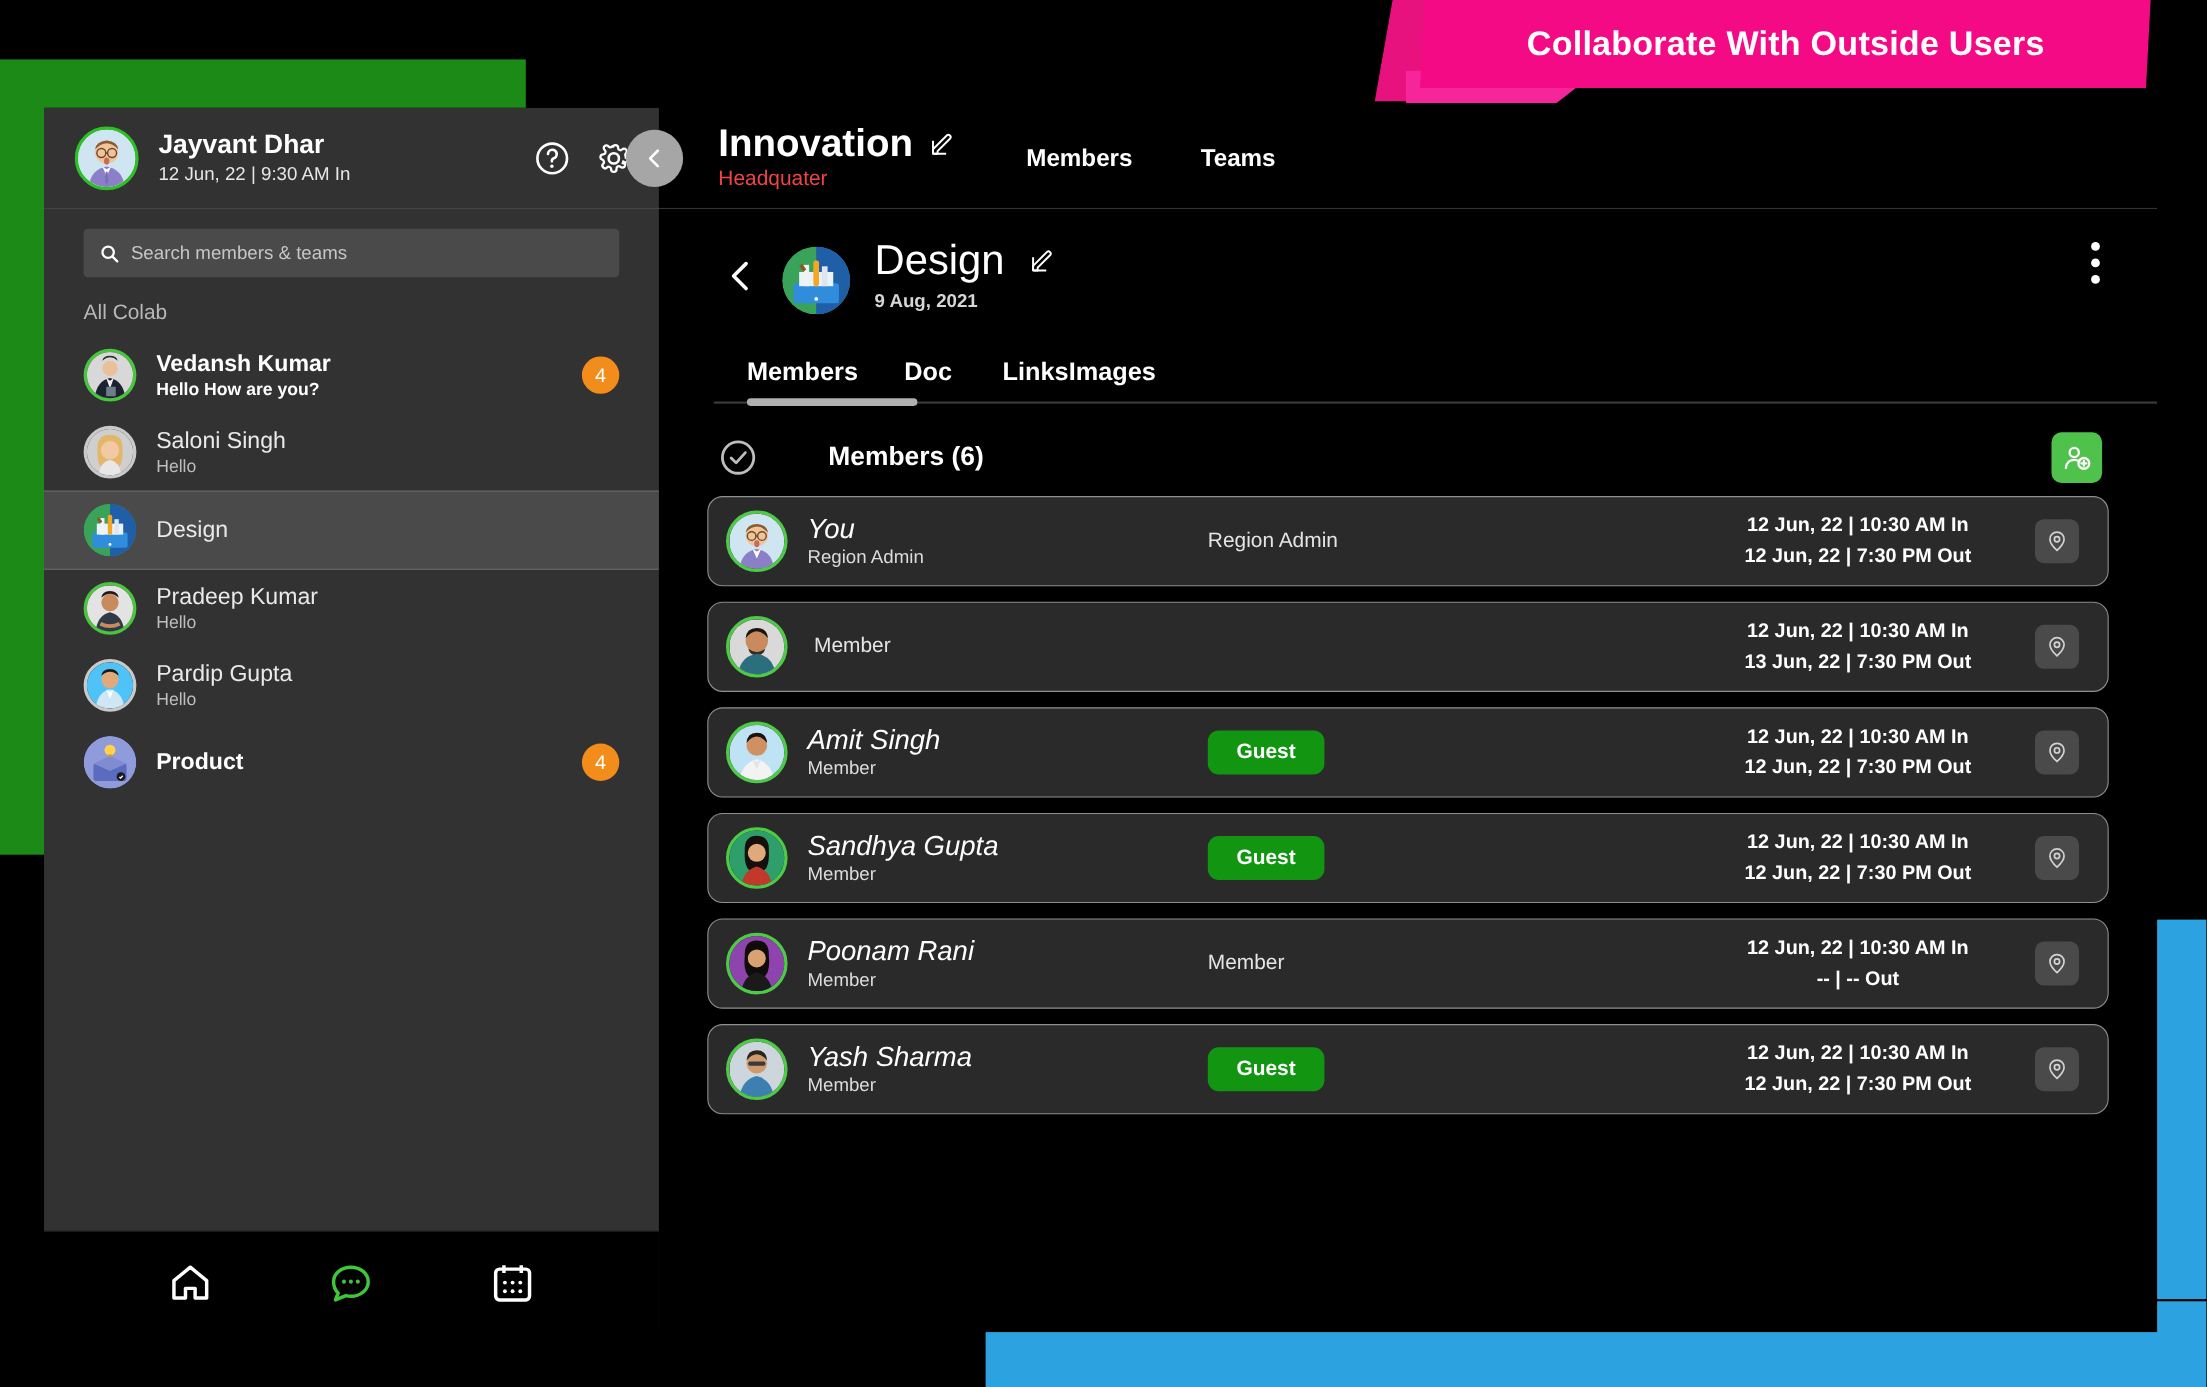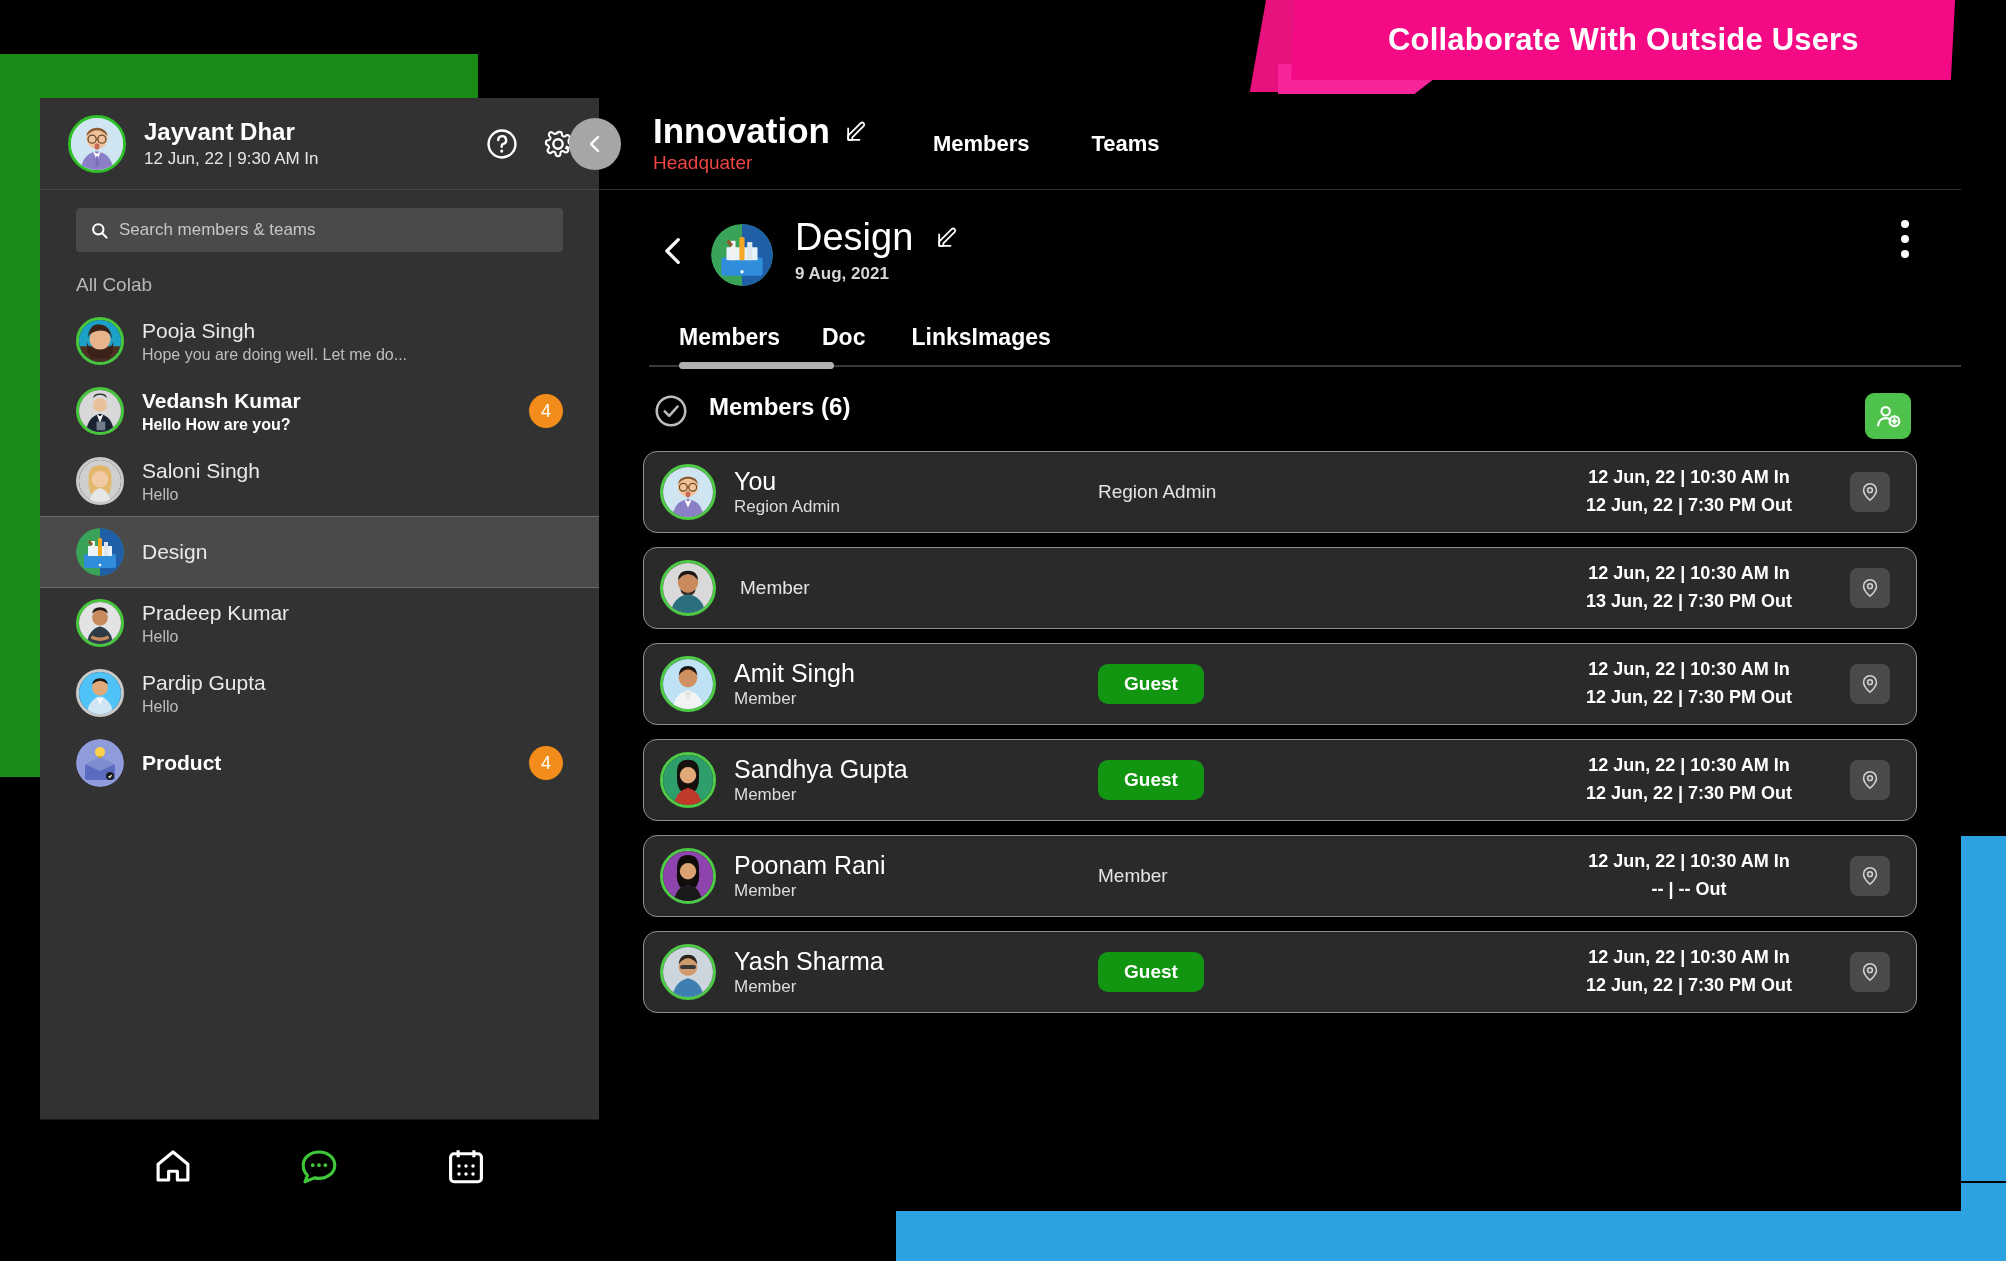--- a/index.html
+++ b/index.html
@@ -168,39 +168,39 @@
   .tab:nth-child(2) { margin-right: 42px; }
   .tab:nth-child(3) { margin-right: 46px; }
   .tabs-rule {
     position: absolute; left: -30px; right: -48px; bottom: 0; height: 2px; background: #3a3a3a;
   }
   .tab-underline {
     position: absolute; left: 0px; bottom: -2px; width: 155px; height: 7px;
     border-radius: 4px; background: #B0B0B0;
   }
 
-  .members-bar { display: flex; margin: 26px 0 0 0; padding: 0 6px 0 10px; }
+  .members-bar { display: flex; align-items: center; margin: 26px 0 0 0; padding: 0 6px 0 10px; gap: 44px; }
   .check-ic { width: 36px; height: 36px; color: #bdbdbd; flex: 0 0 auto; }
   .check-ic svg { width: 100%; height: 100%; display: block; }
   .members-title { color: #fff; font-size: 24px; font-weight: bold; margin-left: 20px; flex: 1 1 auto; }
   .add-member-btn {
     width: 46px; height: 46px; border-radius: 9px; background: #4FC24C;
     display: flex; align-items: center; justify-content: center; cursor: pointer; flex: 0 0 auto;
   }
   .add-member-btn svg { width: 28px; height: 28px; color: #fff; display: block; }
 
   .rows { margin-top: 12px; }
   .mrow {
     height: 82px; background: #2A2A2A; border: 1px solid #8f8f8f; border-radius: 14px;
     display: flex; align-items: center; margin-bottom: 14px; padding: 0 26px 0 16px;
   }
   .mrow-ava { width: 56px; height: 56px; border-radius: 50%; border: 3px solid #4ECB46; overflow: hidden; flex: 0 0 auto; }
   .mrow-ava svg { display: block; width: 100%; height: 100%; }
   .mrow-id { width: 340px; margin-left: 18px; flex: 0 0 auto; }
-  .mrow-name { color: #fff; font-size: 25px; line-height: 1.15; white-space: nowrap; }
+  .mrow-name { color: #fff; font-size: 25px; line-height: 1.15; white-space: nowrap; font-style: italic; }
   .mrow-sub { color: #dcdcdc; font-size: 17px; margin-top: 2px; white-space: nowrap; }
   .mrow-role { flex: 1 1 auto; display: flex; align-items: center; justify-content: flex-start; padding-left: 24px; }
   .role-text { color: #e4e4e4; font-size: 19px; }
   .guest-pill {
     background: #129612; color: #fff; font-size: 19px; font-weight: bold;
     padding: 9px 26px; border-radius: 10px;
   }
   .mrow-times { text-align: center; flex: 0 0 auto; width: 270px; }
   .mrow-time { color: #fff; font-size: 18px; font-weight: bold; line-height: 1.55; white-space: nowrap; }
   .pin-btn {
@@ -279,35 +279,20 @@
               <line x1="15.5" y1="15.5" x2="21" y2="21"></line>
           </svg>
           <input type="text" placeholder="Search members &amp; teams" style="">
         </div>
       </div>
 
       <div class="sb-section-label">All Colab</div>
 
       <div class="sb-list">
 
-        <div class="sb-item">
-          <div class="sb-ava ring">
-            <svg viewBox="0 0 48 48">
-                <rect width="48" height="48" fill="#1da0c8"></rect>
-                <path d="M0 30h48v18H0z" fill="#4a2f22"></path>
-                <circle cx="24" cy="22" r="12" fill="#e8b48c"></circle>
-                <path d="M10 20 Q12 4 24 5 Q36 6 38 22 Q36 12 24 12 Q13 13 10 20Z" fill="#3a2218"></path>
-                <path d="M9 24 Q8 38 14 44 L34 44 Q40 38 39 24 Q38 34 24 34 Q10 34 9 24Z" fill="#3a2218"></path>
-              </svg>
-          </div>
-          <div class="sb-texts">
-            <div class="sb-item-title">Pooja Singh</div>
-            <div class="sb-item-sub">Hope you are doing well. Let me do...</div>
-          </div>
-        </div>
 
         <div class="sb-item unread">
           <div class="sb-ava ring">
             <svg viewBox="0 0 48 48">
                 <rect width="48" height="48" fill="#d8d8d8"></rect>
                 <circle cx="24" cy="17" r="8" fill="#e8c09a"></circle>
                 <path d="M16 9 Q24 2 32 9 Q31 4 24 4 Q17 4 16 9Z" fill="#2b2b2b"></path>
                 <path d="M8 48 Q10 30 24 27 Q38 30 40 48Z" fill="#1b2330"></path>
                 <path d="M20 27 L24 38 L28 27 L24 30Z" fill="#f2f2f2"></path>
                 <rect x="20" y="36" width="10" height="10" rx="1" fill="#6f7c8c"></rect>

